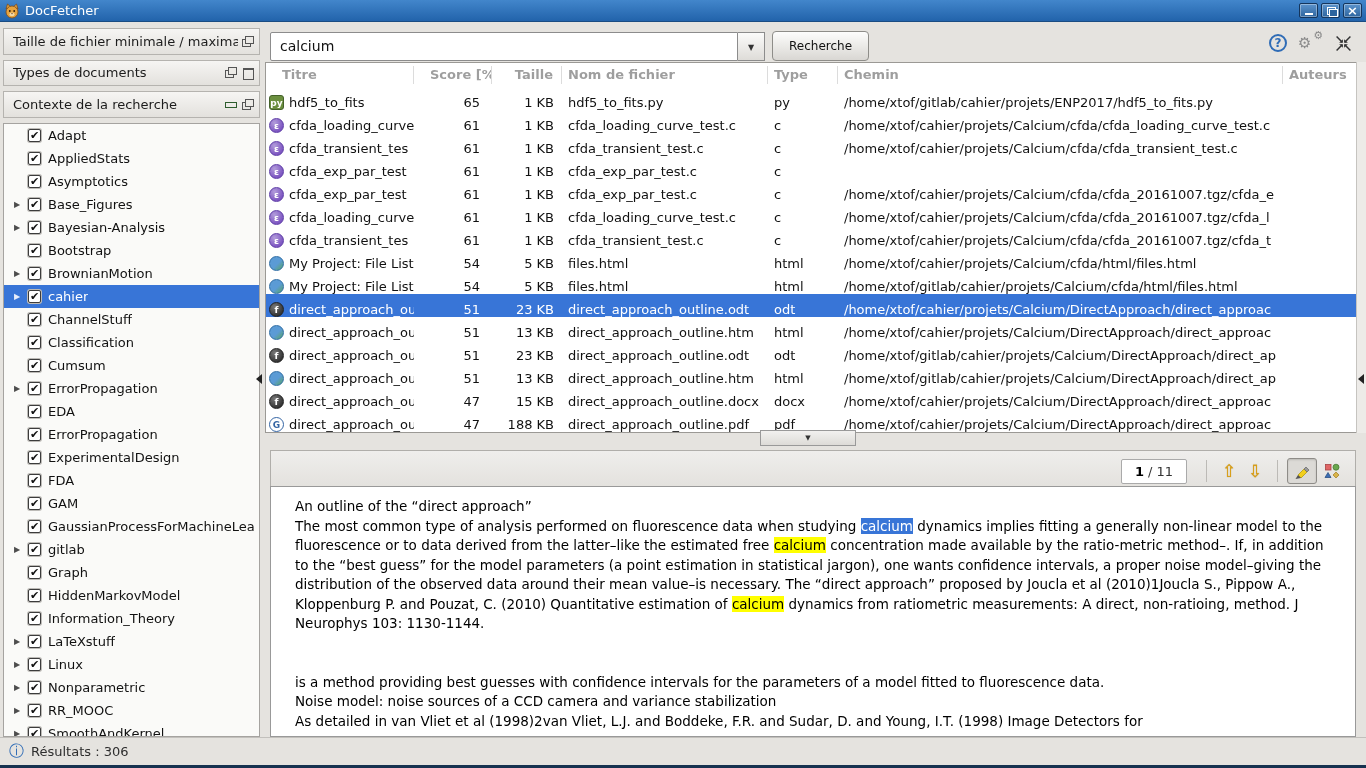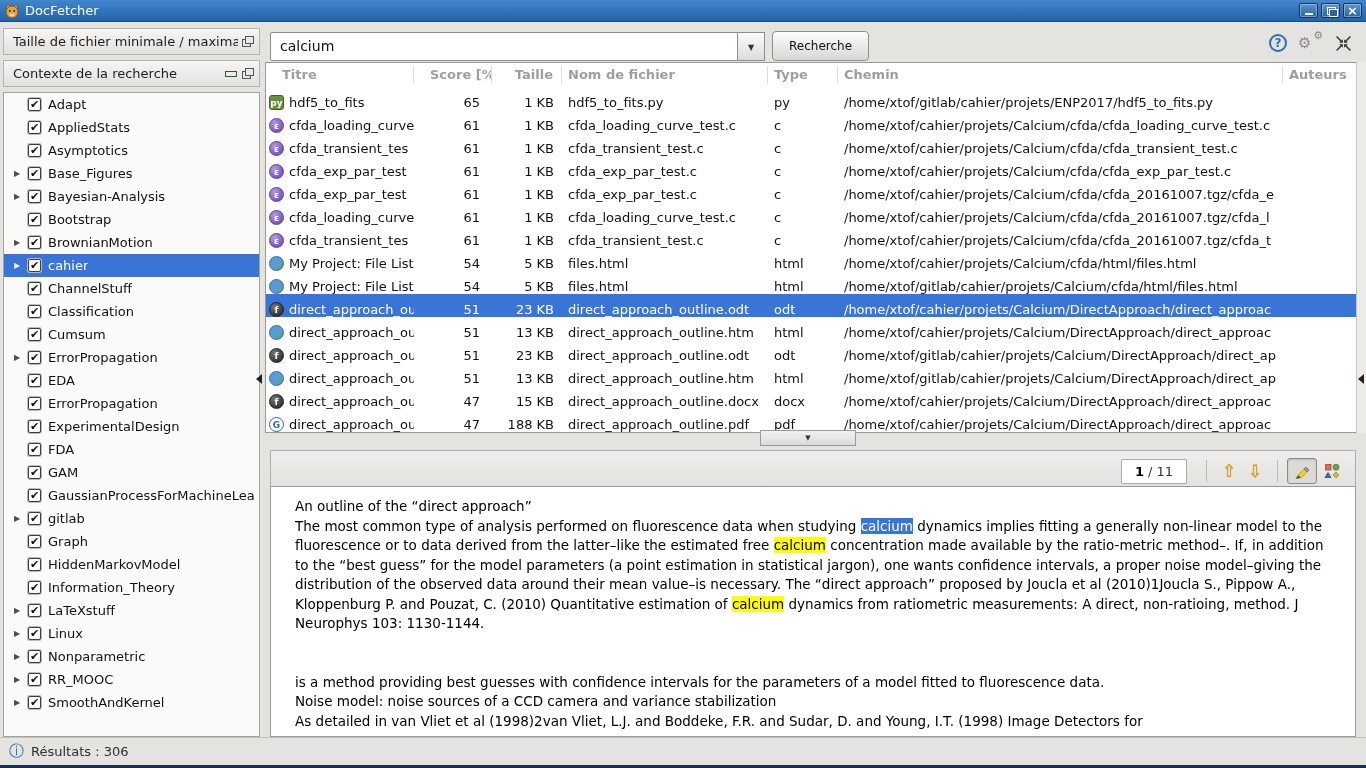--- a/index.html
+++ b/index.html
@@ -144,20 +144,27 @@
 </div>
 
 <div class="sidebar">
   <div class="panel-header">
     <span class="ph-title">Taille de fichier minimale / maximale</span>
     <span class="ph-icons">
         <span class="pi pi-restore"></span>
       </span>
   </div>
   <div class="panel-header">
+    <span class="ph-title">Types de documents</span>
+    <span class="ph-icons">
+      <span class="pi pi-restore"></span>
+      <span class="pi pi-maximize"></span>
+    </span>
+  </div>
+  <div class="panel-header">
     <span class="ph-title">Contexte de la recherche</span>
     <span class="ph-icons">
       <span class="pi pi-minimize"></span>
       <span class="pi pi-restore"></span>
     </span>
   </div>
   <div class="tree-box">
       <div class="tree-row">
         <span class="expander"></span>
         <span class="checkbox">✔</span>
@@ -370,21 +377,20 @@
         </div>
         <div class="trow">
           <div class="c-titre">
             <span class="fico fi-emacs">ε</span>
             <span>cfda_exp_par_test</span>
           </div>
           <div class="c-score">61</div>
           <div class="c-taille">1 KB</div>
           <div class="c-nom">cfda_exp_par_test.c</div>
           <div class="c-type">c</div>
-          <div class="c-chemin">/home/xtof/cahier/projets/Calcium/cfda/cfda_exp_par_test.c</div>
           <div class="c-auteurs"></div>
         </div>
         <div class="trow">
           <div class="c-titre">
             <span class="fico fi-emacs">ε</span>
             <span>cfda_exp_par_test</span>
           </div>
           <div class="c-score">61</div>
           <div class="c-taille">1 KB</div>
           <div class="c-nom">cfda_exp_par_test.c</div>

